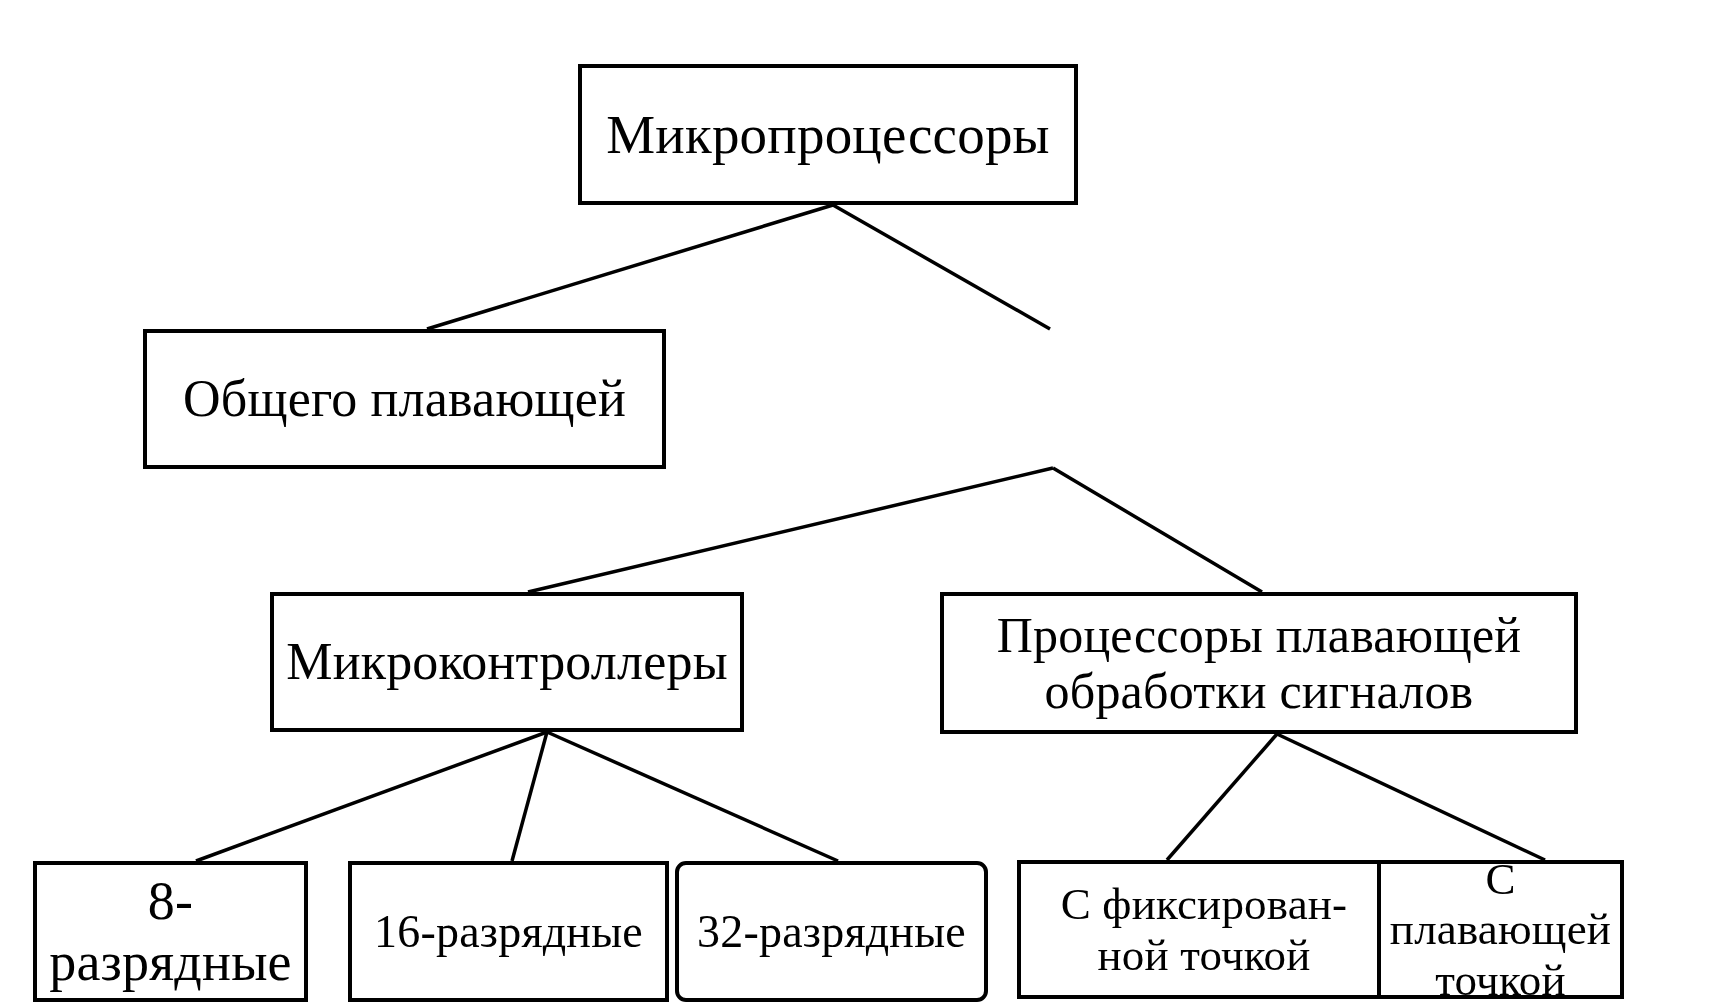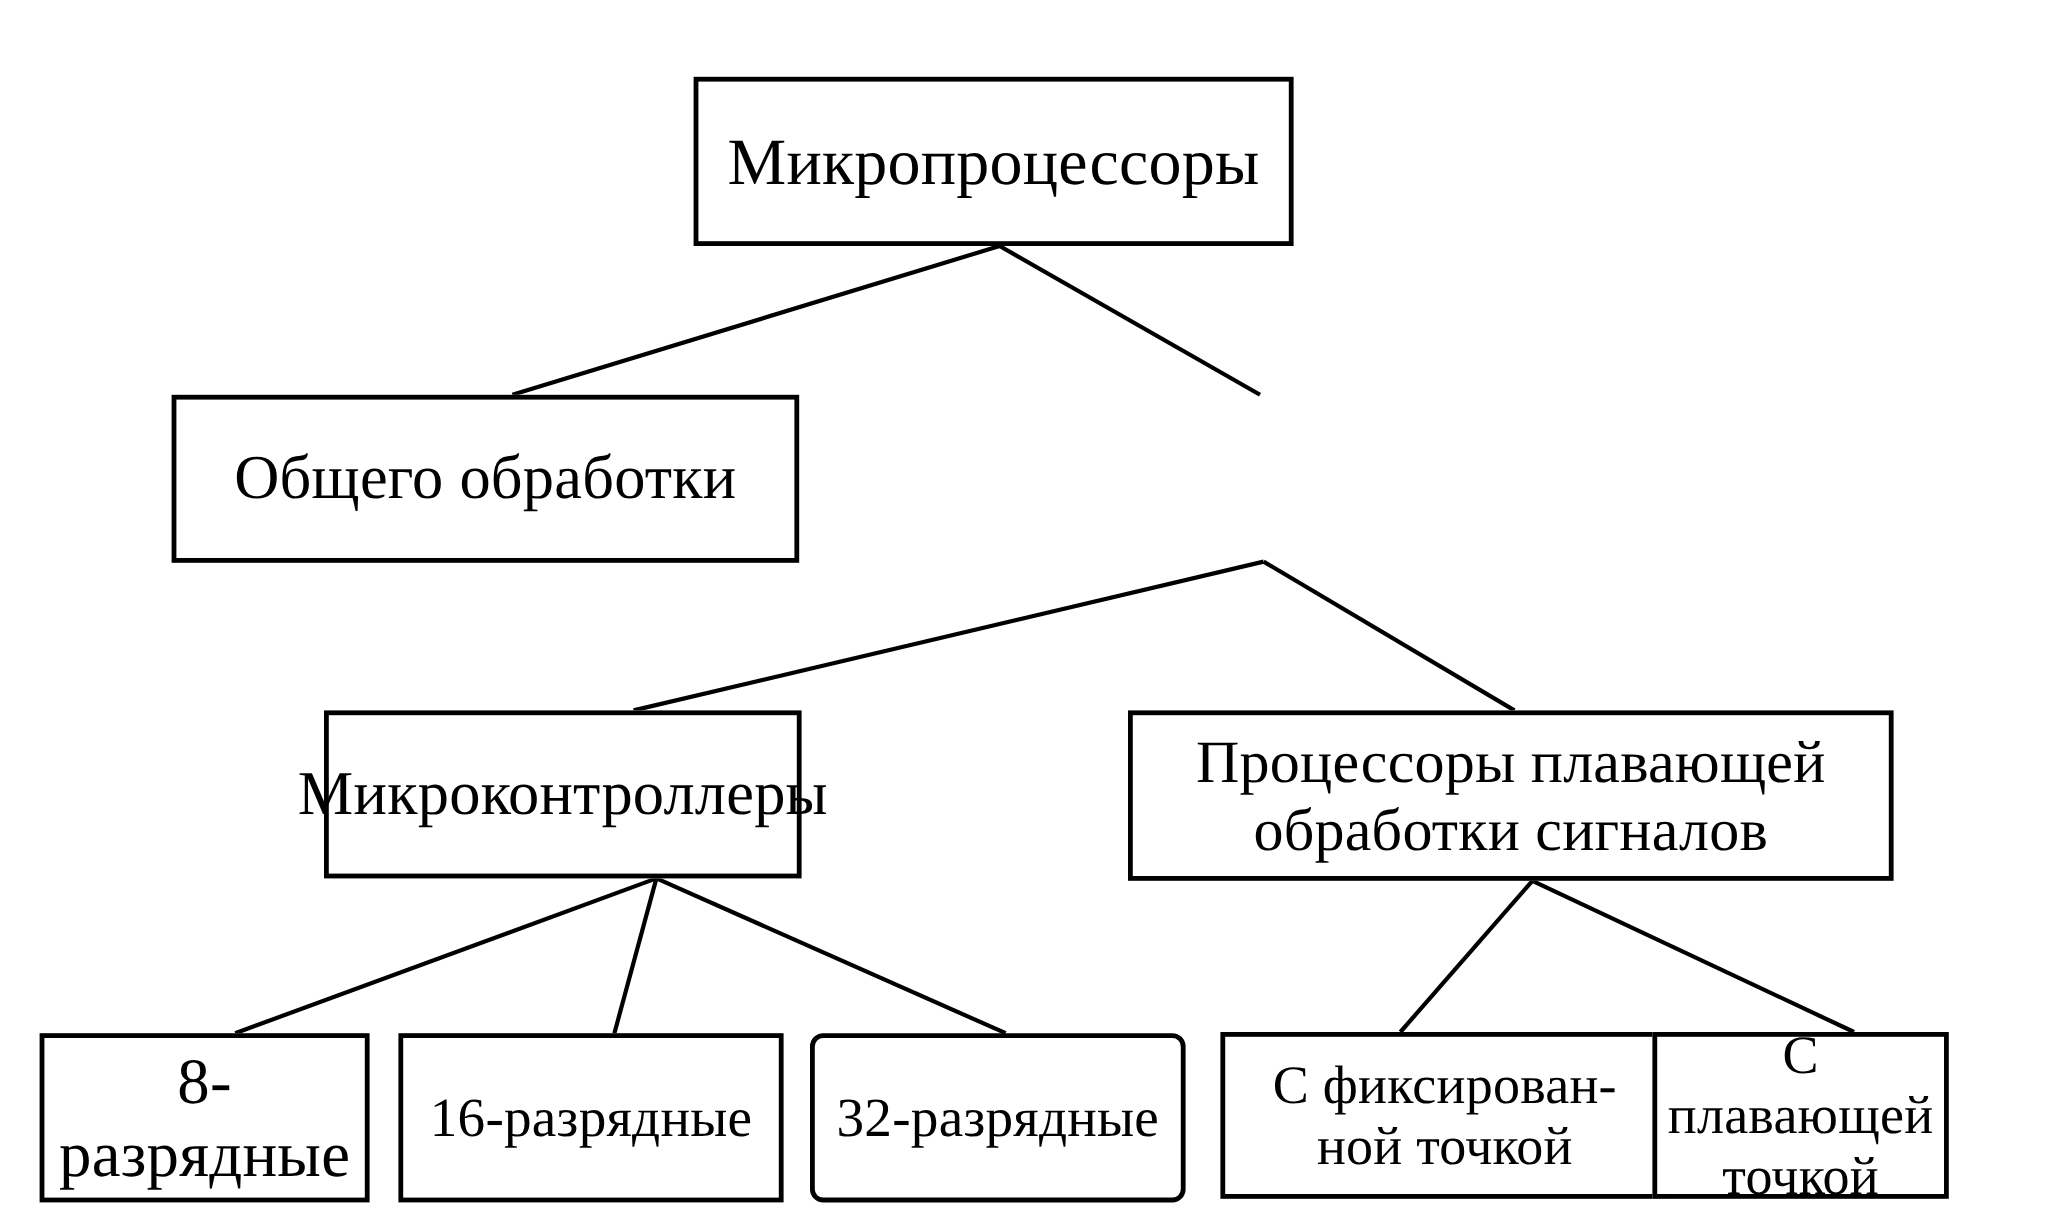--- a/index.html
+++ b/index.html
@@ -39,24 +39,24 @@
     padding: 0 6px;
     z-index: 2;
   }
   .node .label {
     display: block;
     white-space: pre-line;
   }
   .n-root   { left: 578px;  top: 42px;  width: 500px; height: 141px; font-size: 55px; }
   .n-gp     { left: 143px;  top: 307px; width: 523px; height: 140px; font-size: 52px; }
   .n-spec   { left: 753px;  top: 307px; width: 585px; height: 139px; font-size: 52px; }
-  .n-mcu    { left: 270px;  top: 570px; width: 398px; height: 140px; font-size: 52px; }
+  .n-mcu    { left: 270px;  top: 570px; width: 474px; height: 140px; font-size: 52px; }
   .n-dsp    { left: 940px;  top: 570px; width: 638px; height: 142px; font-size: 50px; }
   .n-b8     { left: 33px;   top: 839px; width: 275px; height: 141px; font-size: 54px; }
-  .n-b16    { left: 332px;  top: 839px; width: 321px; height: 141px; font-size: 46px; }
+  .n-b16    { left: 348px;  top: 839px; width: 321px; height: 141px; font-size: 46px; }
   .n-b32    { left: 675px;  top: 839px; width: 313px; height: 141px; font-size: 46px; border-radius: 11px; }
   .n-fixed  { left: 1017px; top: 838px; width: 374px; height: 139px; font-size: 45px; }
   .n-float  { left: 1377px; top: 838px; width: 247px; height: 139px; font-size: 45px; }
 </style>
 </head>
 <body>
 
 <div id="canvas">
 
   <svg id="edges" viewBox="0 0 1716 1008" xmlns="http://www.w3.org/2000/svg">
@@ -69,21 +69,21 @@
       <line x1="547" y1="710" x2="838" y2="839" stroke="#000000" stroke-width="3.5" stroke-linecap="butt"></line>
       <line x1="1277" y1="712" x2="1167" y2="838" stroke="#000000" stroke-width="3.5" stroke-linecap="butt"></line>
       <line x1="1277" y1="712" x2="1545" y2="838" stroke="#000000" stroke-width="3.5" stroke-linecap="butt"></line>
     </svg>
 
   <div class="node n-root">
     <span class="label">Микропроцессоры</span>
   </div>
 
   <div class="node n-gp">
-    <span class="label">Общего обработки</span>
+    <span class="label">Общего плавающей</span>
   </div>
 
 
   <div class="node n-mcu">
     <span class="label">Микроконтроллеры</span>
   </div>
 
   <div class="node n-dsp">
     <span class="label">Процессоры плавающей
 обработки сигналов</span>

